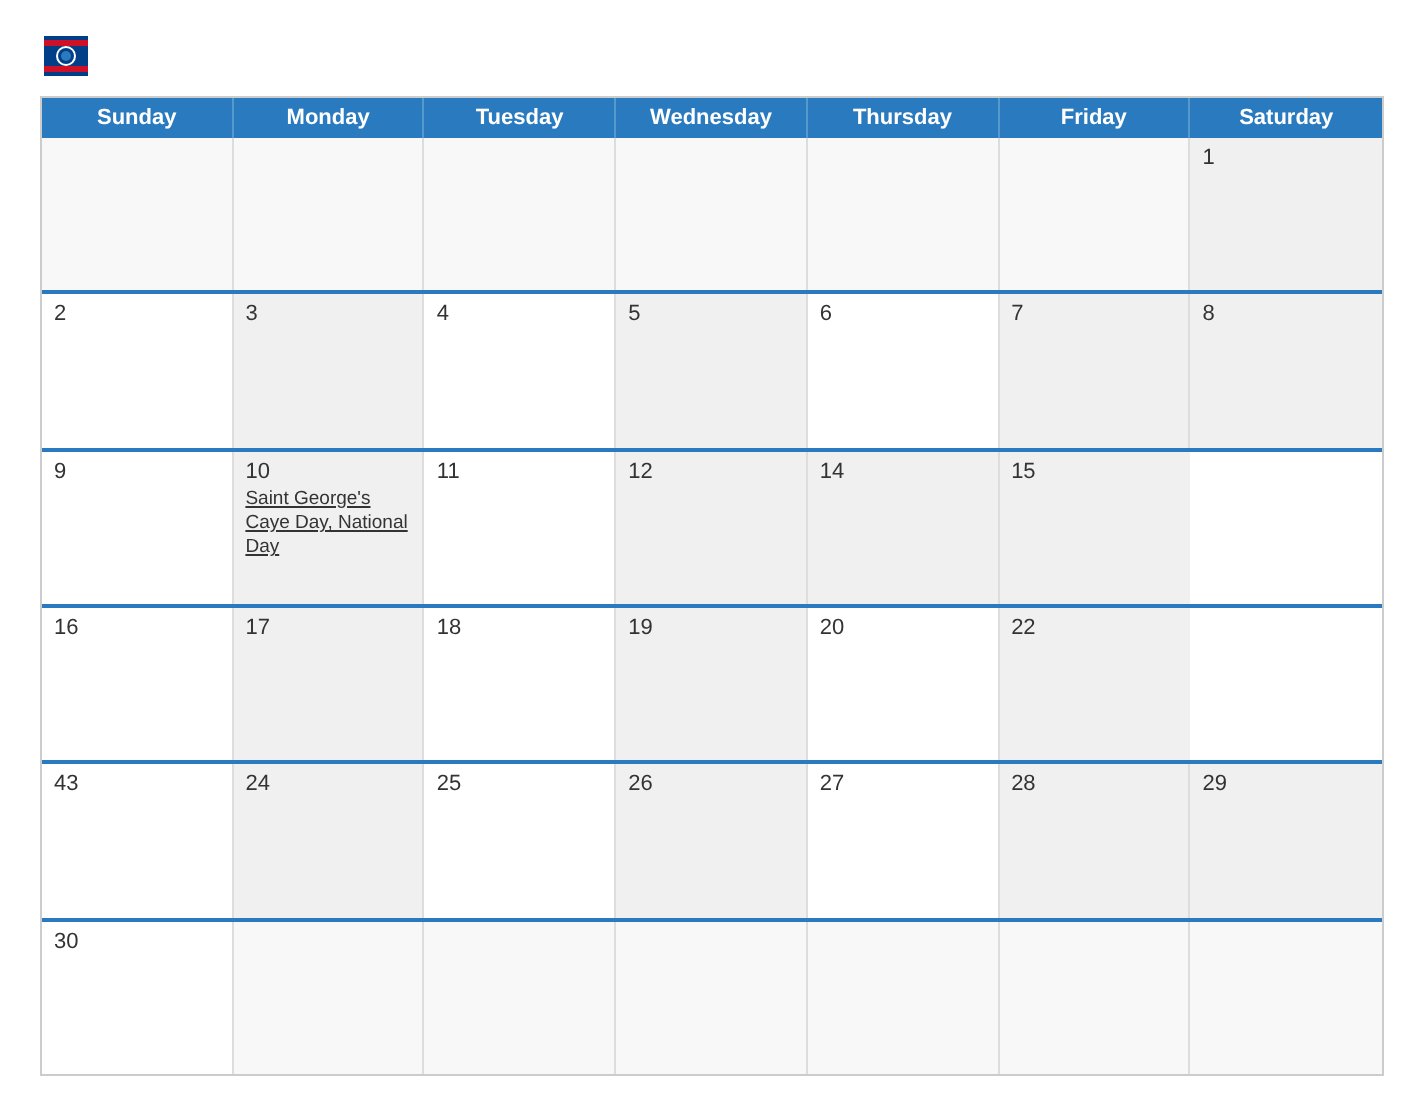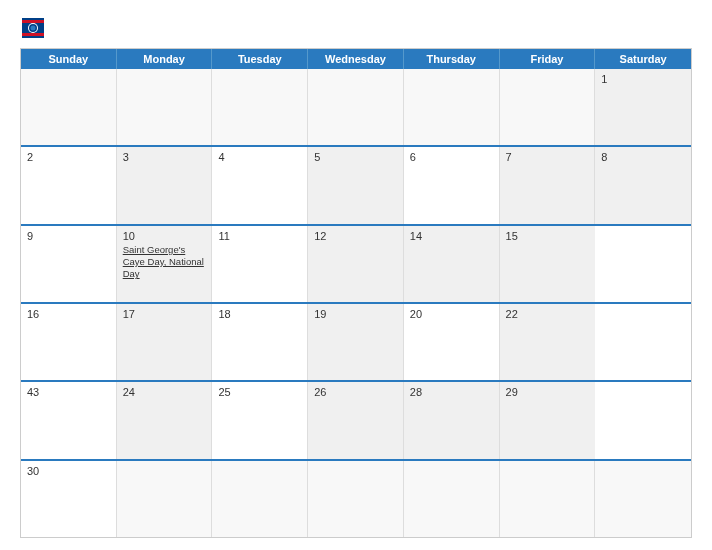--- a/index.html
+++ b/index.html
@@ -238,20 +238,23 @@
           </div>
           <div class="cal-cell gray-bg">
             <span class="day-num">24</span>
           </div>
           <div class="cal-cell">
             <span class="day-num">25</span>
           </div>
           <div class="cal-cell gray-bg">
             <span class="day-num">26</span>
           </div>
+          <div class="cal-cell">
+            <span class="day-num">27</span>
+          </div>
           <div class="cal-cell gray-bg">
             <span class="day-num">28</span>
           </div>
           <div class="cal-cell gray-bg">
             <span class="day-num">29</span>
           </div>
         </div>
         <div class="cal-row">
           <div class="cal-cell">
             <span class="day-num">30</span>

